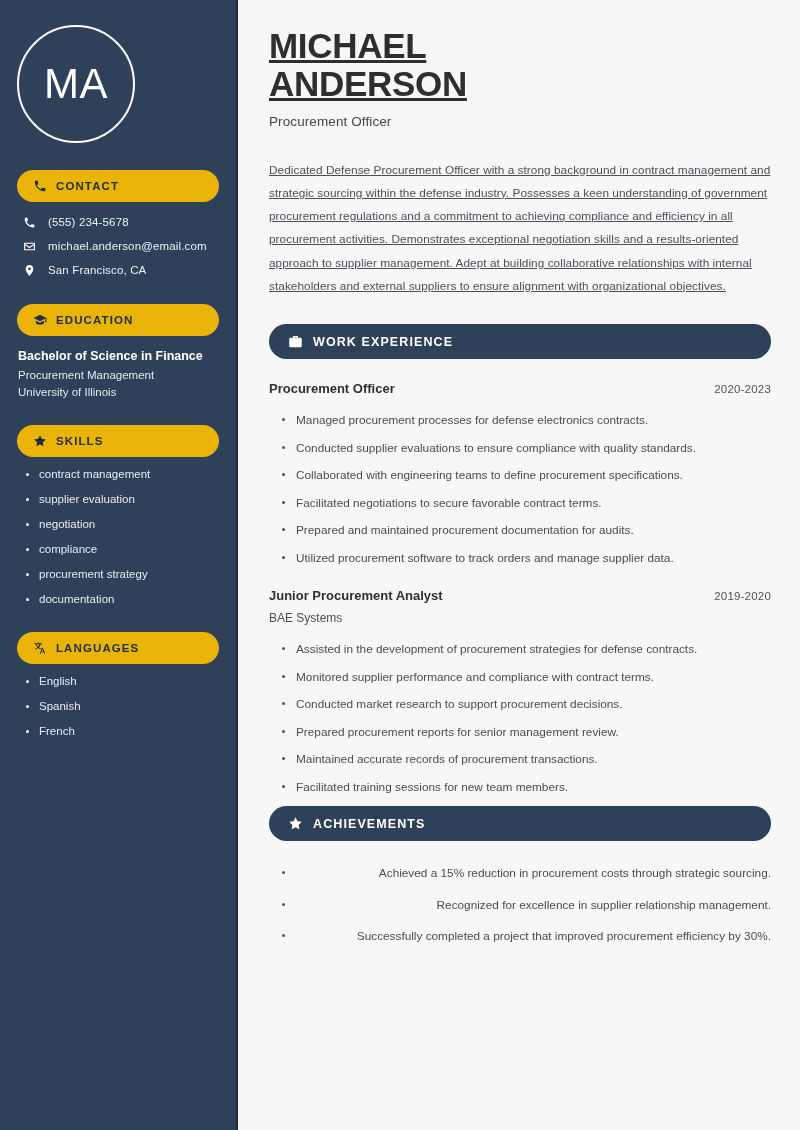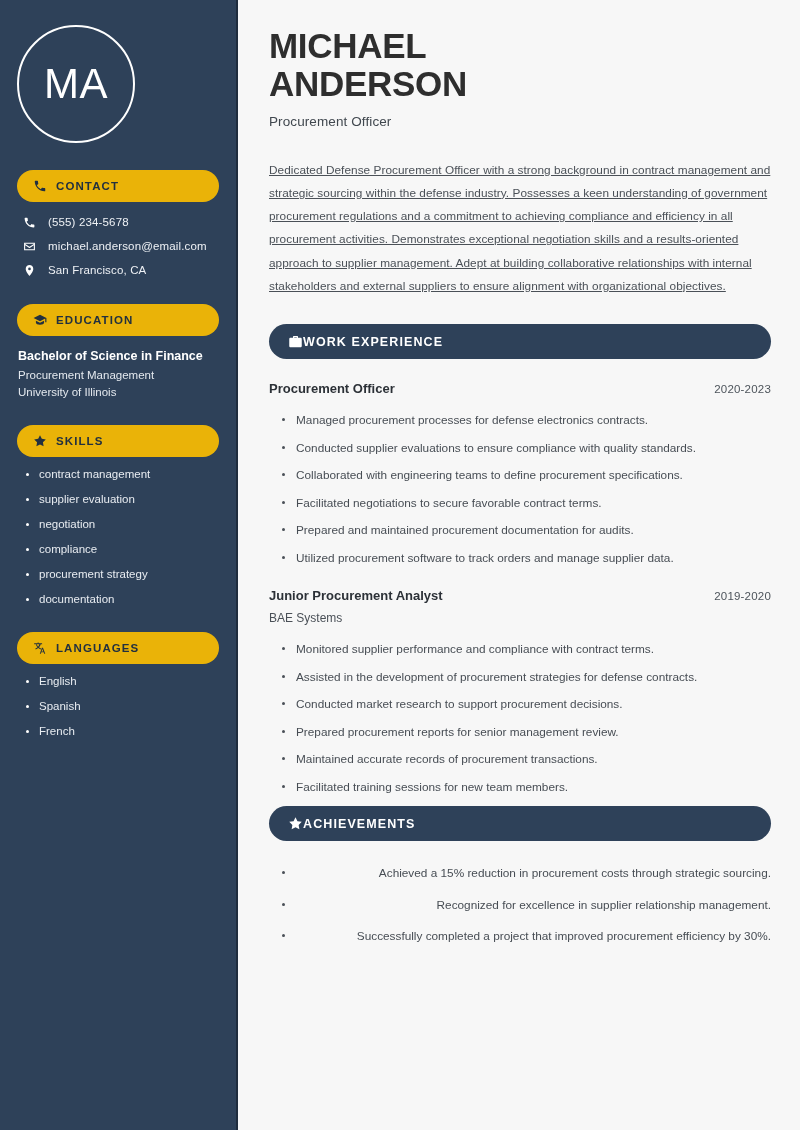--- a/index.html
+++ b/index.html
@@ -116,20 +116,21 @@
     padding: 27px 29px 0 31px;
     background: #f7f7f7;
   }
 
   .name {
     font-size: 35px;
     font-weight: bold;
     line-height: 1.08;
     letter-spacing: -0.3px;
     color: #2e2e2e;
+    text-decoration: underline;
   }
   .role {
     font-size: 13.5px;
     color: #41484f;
     margin-top: 11px;
     letter-spacing: 0.1px;
   }
 
   .summary {
     margin-top: 30px;
@@ -140,20 +141,21 @@
     text-decoration: underline;
   }
 
   .sec-bar {
     background: #2e4159;
     color: #ffffff;
     border-radius: 999px;
     height: 35px;
     display: flex;
     align-items: center;
+    gap: 10px;
     padding: 0 19px;
     font-size: 12.5px;
     font-weight: bold;
     letter-spacing: 1.1px;
     margin-top: 26px;
   }
   .sec-bar .sec-ico { width: 15px; height: 15px; display: flex; align-items: center; }
   .sec-bar .sec-ico svg { width: 15px; height: 15px; fill: #ffffff; }
 
   .job { margin-top: 22px; }
@@ -317,22 +319,22 @@
       </ul>
     </div>
 
     <div class="job">
       <div class="job-head">
         <span class="job-title">Junior Procurement Analyst</span>
         <span class="job-dates">2019-2020</span>
       </div>
       <div class="job-company">BAE Systems</div>
       <ul class="main-bullets">
+        <li>Assisted in the development of procurement strategies for defense contracts.</li>
         <li>Monitored supplier performance and compliance with contract terms.</li>
-        <li>Assisted in the development of procurement strategies for defense contracts.</li>
         <li>Conducted market research to support procurement decisions.</li>
         <li>Prepared procurement reports for senior management review.</li>
         <li>Maintained accurate records of procurement transactions.</li>
         <li>Facilitated training sessions for new team members.</li>
       </ul>
     </div>
 
     <div class="sec-bar" style="margin-top:10px">
       <span class="sec-ico">
         <svg viewBox="0 0 24 24">

